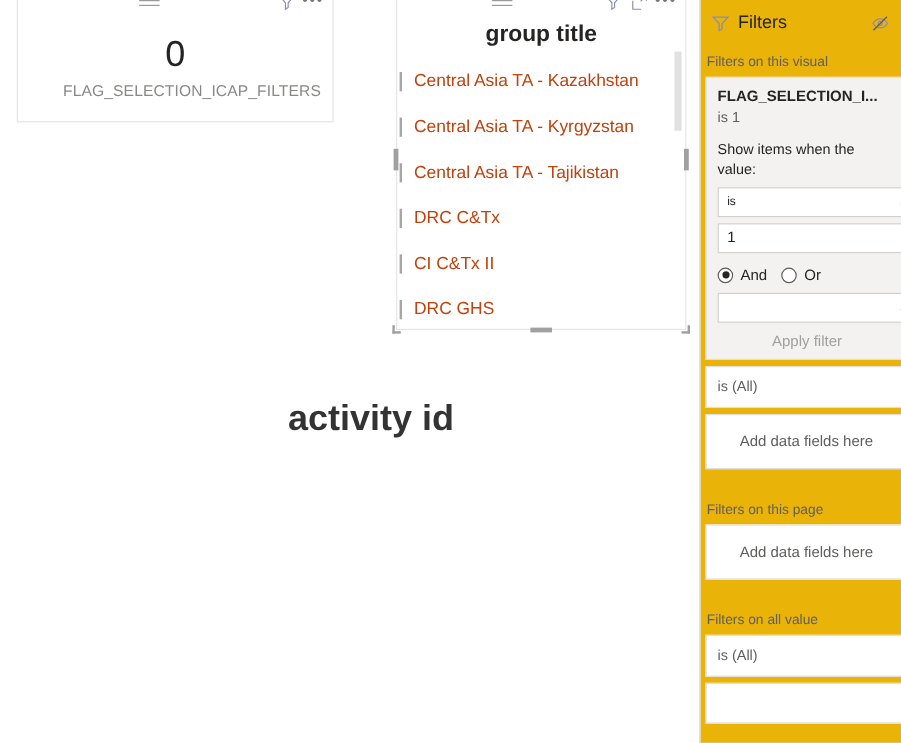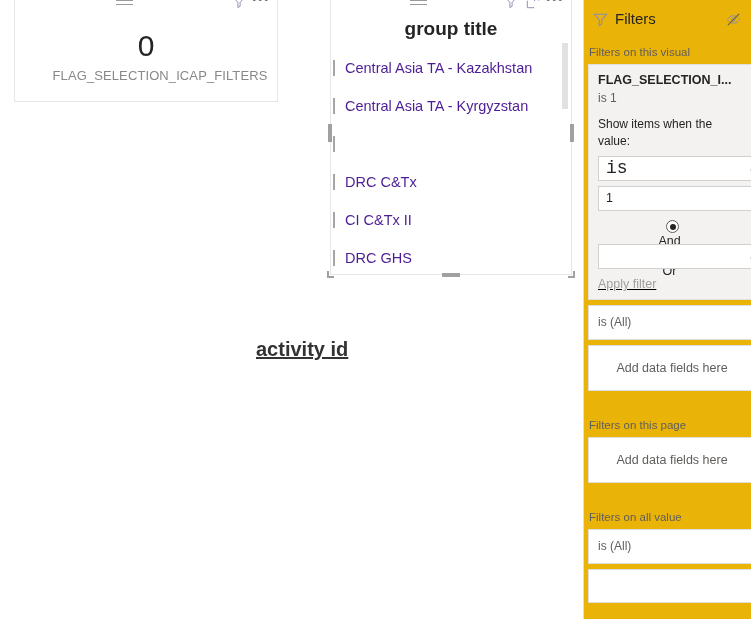--- a/index.html
+++ b/index.html
@@ -140,21 +140,21 @@
   }
   .slicer-bullet {
     flex: 0 0 auto;
     width: 2px;
     height: 16px;
     background: #a6a6a6;
     margin-right: 10px;
   }
   .slicer-text {
     font-size: 14.5px;
-    color: #4c1d95;
+    color: #c2410c;
     white-space: nowrap;
     line-height: 18px;
   }
   
   #slicer-scroll-track {
     position: absolute;
     right: 3px;
     top: 28px;
     width: 6px;
     bottom: 6px;
@@ -185,28 +185,27 @@
     position: absolute;
     background: #a0a0a0;
   }
   .sel-mid.bottom { left: 50%; margin-left: -9px; bottom: -3px; width: 18px; height: 4px; }
   .sel-mid.left   { top: 50%;  margin-top: -9px;  left: -3px;   width: 4px;  height: 18px; }
   .sel-mid.right  { top: 50%;  margin-top: -9px;  right: -3px;  width: 4px;  height: 18px; }
 
   
   #activity-id-textbox {
     position: absolute;
-    left: 256px;
+    left: 240px;
     top: 334px;
-    font-size: 20px;
+    font-size: 30px;
     font-weight: bold;
     color: #333333;
     line-height: 30px;
     white-space: nowrap;
-    text-decoration: underline;
   }
 
   
   #filters-pane {
     position: absolute;
     right: 0; top: 0;
     width: 168px;
     height: 619px;
     background: #eab308;
     border-left: 1px solid #e1dfdd;
@@ -277,24 +276,23 @@
     background: #ffffff;
     border: 1px solid #d2d0ce;
     box-sizing: border-box;
     width: 168px;
     display: flex;
     align-items: center;
     padding-left: 7px;
     cursor: pointer;
   }
   .fc-select .val {
-    font-size: 18px;
-    color: #252423;
-    line-height: 17px;
-    font-family: Liberation Mono, monospace;
+    font-size: 10px;
+    color: #252423;
+    line-height: 17px;
   }
   .fc-select .chev {
     position: absolute;
     right: 5px;
     top: 9px;
     width: 7px; height: 7px;
     border-right: 1px solid #605e5c;
     border-bottom: 1px solid #605e5c;
     transform: rotate(45deg);
   }
@@ -314,21 +312,20 @@
     font-size: 12.5px;
     color: #252423;
     line-height: 17px;
   }
 
   .radio-row {
     display: flex;
     align-items: center;
     margin-top: 9px;
     height: 18px;
-    flex-direction: column;
   }
   .radio {
     width: 13px; height: 13px;
     border-radius: 50%;
     border: 1px solid #605e5c;
     box-sizing: border-box;
     background: #ffffff;
     position: relative;
     cursor: pointer;
     flex: 0 0 auto;
@@ -343,24 +340,23 @@
   }
   .radio-label {
     font-size: 12.5px;
     color: #252423;
     margin: 0 12px 0 6px;
     line-height: 17px;
   }
 
   .apply-row {
     display: flex;
-    justify-content: flex-start;
+    justify-content: center;
     margin-top: 7px;
     padding-right: 0;
-    text-decoration: underline;
   }
   .apply-link {
     font-size: 12.5px;
     color: #a19f9d;
     cursor: pointer;
     line-height: 17px;
     white-space: nowrap;
   }
 
   .dropzone {
@@ -445,20 +441,21 @@
         <div class="slicer-item">
           <span class="slicer-bullet"></span>
           <span class="slicer-text">Central Asia TA - Kazakhstan</span>
         </div>
         <div class="slicer-item">
           <span class="slicer-bullet"></span>
           <span class="slicer-text">Central Asia TA - Kyrgyzstan</span>
         </div>
         <div class="slicer-item">
           <span class="slicer-bullet"></span>
+          <span class="slicer-text">Central Asia TA - Tajikistan</span>
         </div>
         <div class="slicer-item">
           <span class="slicer-bullet"></span>
           <span class="slicer-text">DRC C&amp;Tx</span>
         </div>
         <div class="slicer-item">
           <span class="slicer-bullet"></span>
           <span class="slicer-text">CI C&amp;Tx II</span>
         </div>
         <div class="slicer-item">

